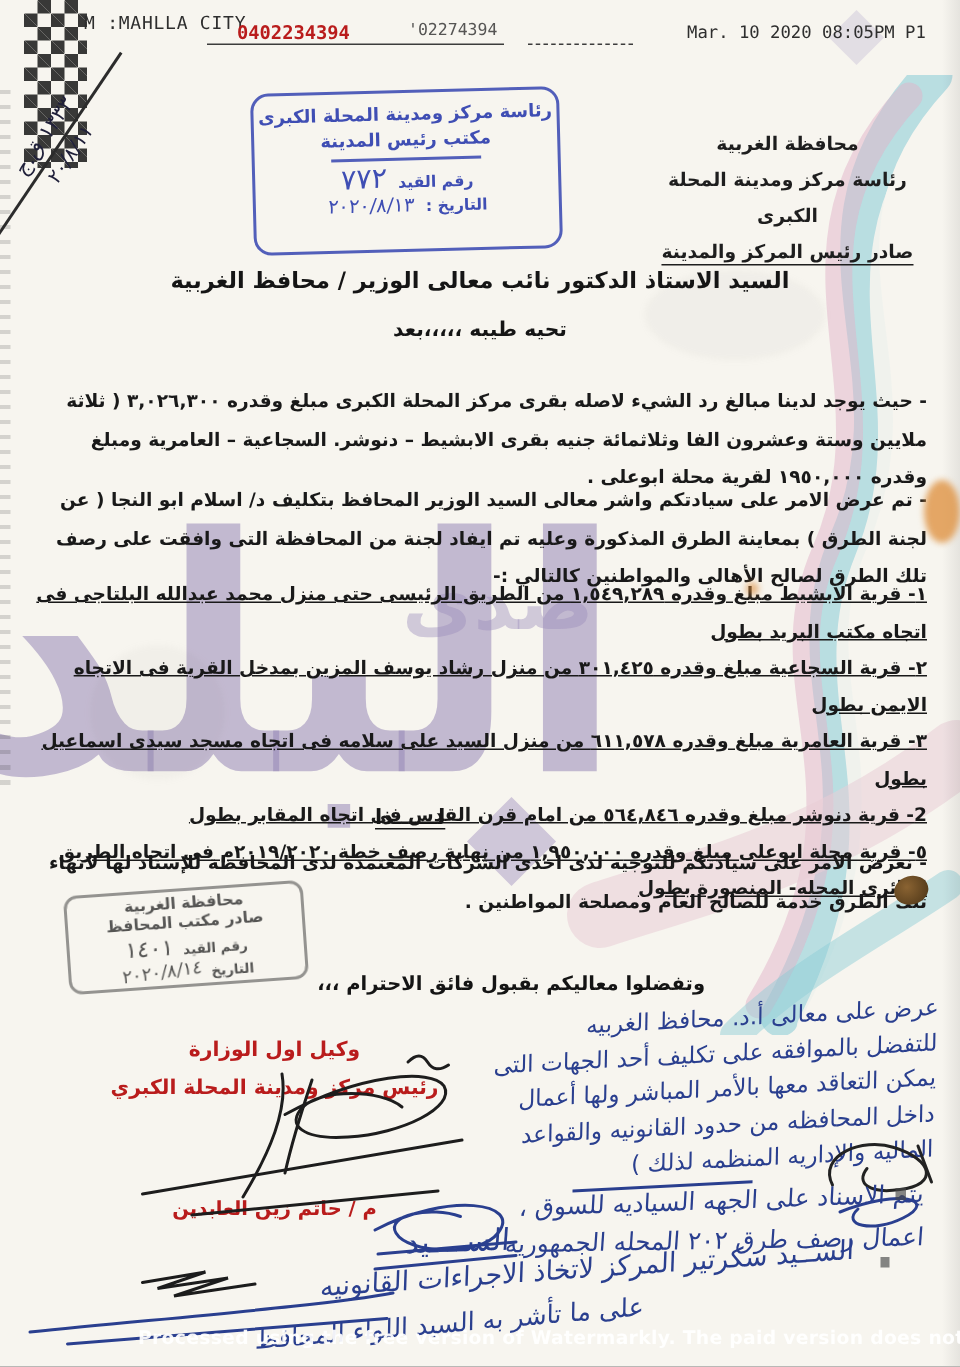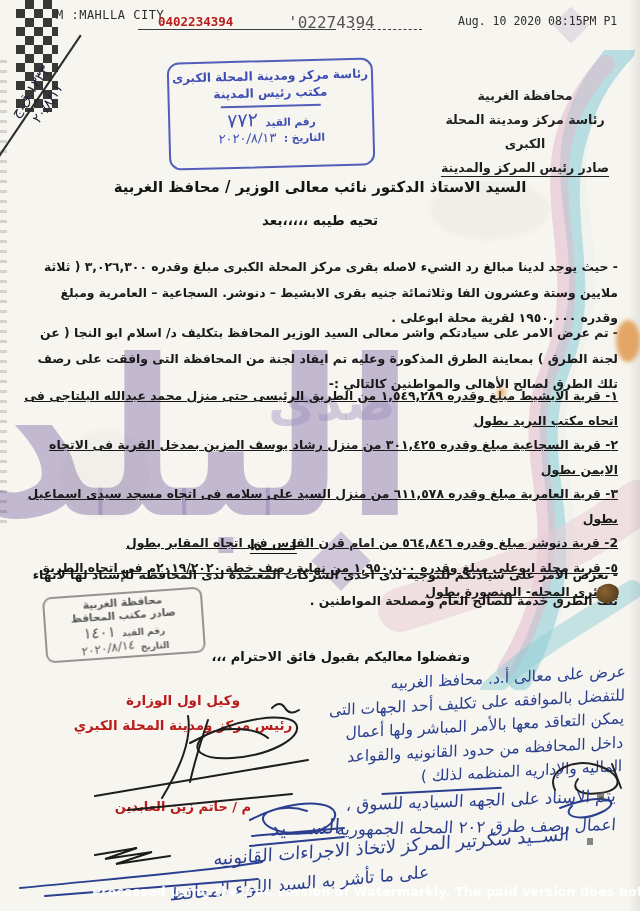--- a/index.html
+++ b/index.html
@@ -91,22 +91,22 @@
       <path d="M30 560 C90 540, 180 520, 268 452" fill="none" stroke="#f1d7e5" stroke-width="44" opacity=".55" stroke-linecap="round"></path>
       <path d="M120 640 C160 600, 210 575, 262 540" fill="none" stroke="#8fd4e4" stroke-width="20" opacity=".45" stroke-linecap="round"></path>
     </svg>
   </div>
 
   <div class="abs checker" style="left:16px;top:0;width:42px;height:112px;"></div>
   <div class="abs mono" style="left:56px;top:8px;font-size:12px;letter-spacing:.5px;">M :MAHLLA CITY</div>
   <div class="abs" style="left:138px;top:29px;width:198px;border-top:1.6px solid #3c3c3c;"></div>
   <div class="abs" style="left:352px;top:29px;width:70px;border-top:1.6px dashed #3c3c3c;"></div>
   <div class="abs mono b" style="left:158px;top:14px;font-size:12.5px;font-weight:bold;">0402234394</div>
-  <div class="abs mono" style="left:288px;top:13px;font-size:16px;opacity:.8;">'02274394</div>
-  <div class="abs mono" style="left:458px;top:14px;font-size:11.5px;">Aug. 10 2020 08:15PM  P1</div>
+  <div class="abs mono" style="left:272px;top:13px;font-size:11px;opacity:.8;">'02274394</div>
+  <div class="abs mono" style="left:458px;top:14px;font-size:11.5px;">Mar. 10 2020 08:05PM  P1</div>
 
   <div class="abs" style="left:2px;top:58px;width:150px;height:130px;transform:rotate(-56deg);color:#20203a;text-align:center;">
     <div style="font-size:14px;transform:skewX(-6deg);">١٣٣٣ ق.ج</div>
     <div style="width:150px;border-top:2px solid #2c2c2c;margin:2px auto;"></div>
     <div style="font-size:13px;transform:skewX(-6deg);">٢٠/٨/١١</div>
   </div>
 
   <div class="abs stamp-blue" style="left:168px;top:60px;width:206px;height:108px;">
     <div class="l">رئاسة مركز ومدينة المحلة الكبرى</div>
     <div class="l">مكتب رئيس المدينة</div>

